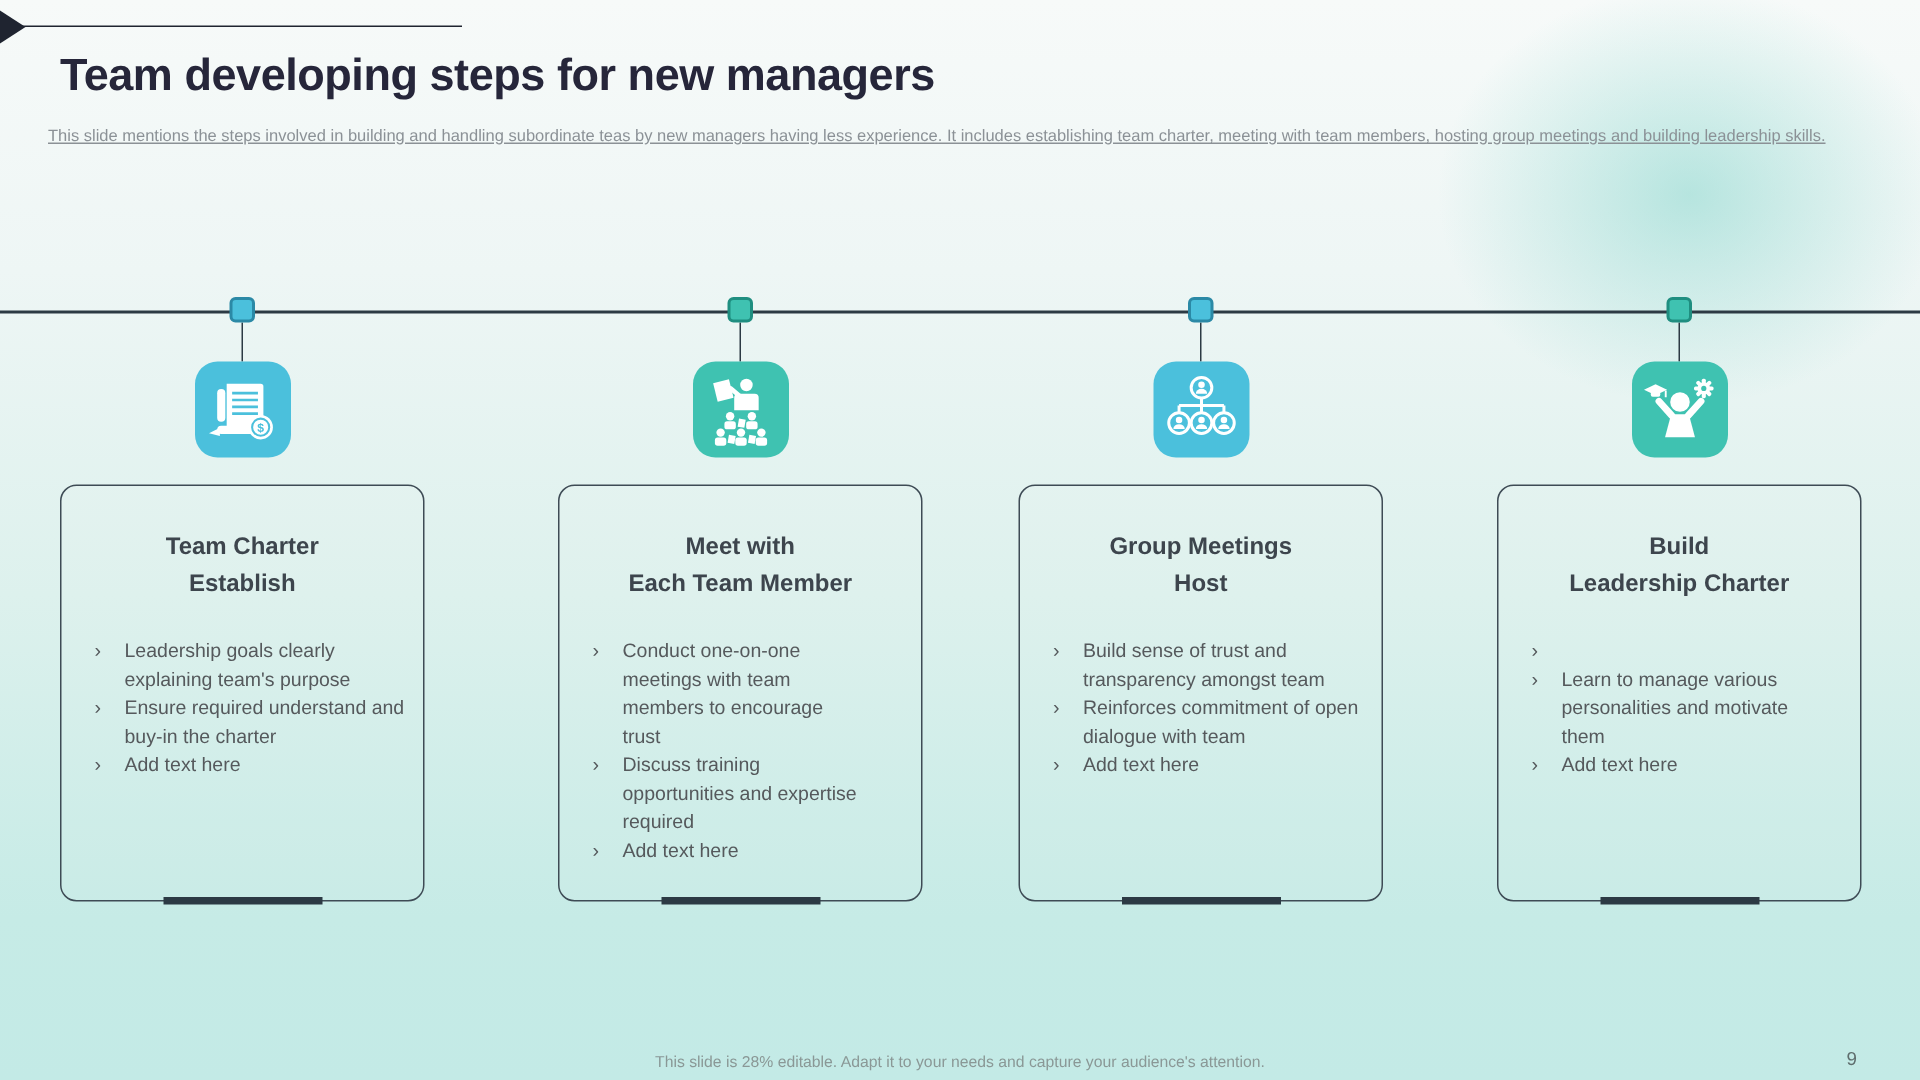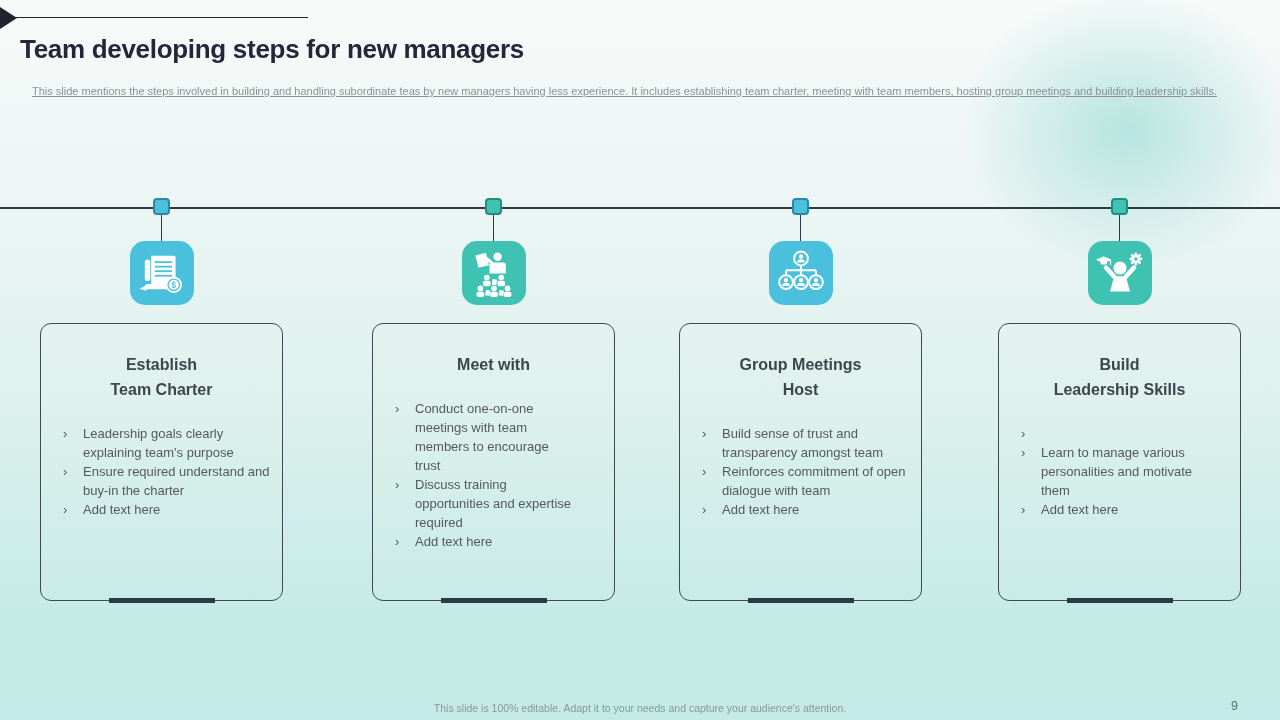--- a/index.html
+++ b/index.html
@@ -8,22 +8,22 @@
     position:relative;width:1280px;height:720px;overflow:hidden;
     background:
       radial-gradient(240px 200px at 88% 18%, rgba(111,206,195,0.45) 0%, rgba(111,206,195,0) 70%),
       linear-gradient(180deg,#f7faf9 0%,#eef6f5 25%,#ddf1ed 55%,#c6ebe6 85%,#c3eae6 100%);
   }
   
   .corner-triangle{position:absolute;left:0;top:7px;width:0;height:0;
     border-top:11px solid transparent;border-bottom:11px solid transparent;border-left:17px solid #1f2430;}
   .corner-line{position:absolute;left:10px;top:17px;width:298px;height:1px;background:#1f2430;}
 
-  .page-title{position:absolute;left:20px;top:34px;width:900px;
-    font-size:26px;font-weight:700;color:#26263a;letter-spacing:-0.3px;}
+  .page-title{position:absolute;left:40px;top:34px;width:900px;
+    font-size:30px;font-weight:700;color:#26263a;letter-spacing:-0.3px;}
   .page-subtitle{position:absolute;left:32px;top:84px;width:1204px;
     font-size:11px;line-height:1.45;color:#8b9196;text-decoration:underline;}
 
   
   .timeline-line{position:absolute;left:0;top:207px;width:1280px;height:1.5px;background:#2c3a44;}
 
   .step{position:absolute;top:198px;width:243px;display:flex;flex-direction:column;align-items:center;}
   .step1{left:40px;} .step2{left:372px;} .step3{left:679px;} .step4{left:998px;}
 
   .marker{width:13px;height:13px;border-radius:4px;border:2px solid;z-index:2;}
@@ -81,22 +81,22 @@
         </g>
         <rect x="13" y="44" width="27" height="6" rx="3" fill="#fff"></rect>
         <polygon points="7,49.5 15,45.5 15,51.5" fill="#fff"></polygon>
         <circle cx="45" cy="45" r="9" fill="#fff"></circle>
         <circle cx="45" cy="45" r="6.3" fill="none" stroke="#4bc0dc" stroke-width="1.5"></circle>
         <text x="45" y="48.6" font-size="9" fill="#4bc0dc" text-anchor="middle" font-family="Liberation Sans, sans-serif" font-weight="bold">$</text>
       </svg>
     </div>
     <div class="card">
       <div class="card-title">
+        <div>Team Charter</div>
         <div>Establish</div>
-        <div>Team Charter</div>
       </div>
       <div class="card-bullets">
         <div class="bullet">
           <span class="bullet-glyph">›</span>
           <span class="bullet-text">Leadership goals clearly explaining team's purpose</span>
         </div>
         <div class="bullet">
           <span class="bullet-glyph">›</span>
           <span class="bullet-text">Ensure required understand and buy-in the charter</span>
         </div>
@@ -131,20 +131,21 @@
           <circle cx="47" cy="49" r="3.1"></circle>
             <rect x="42.8" y="52.6" width="8.4" height="6" rx="2"></rect>
           <rect x="22.6" y="51" width="5" height="6" transform="rotate(10 25 54)"></rect>
           <rect x="37.6" y="51" width="5" height="6" transform="rotate(10 40 54)"></rect>
         </g>
       </svg>
     </div>
     <div class="card">
       <div class="card-title">
         <div>Meet with</div>
+        <div>Each Team Member</div>
       </div>
       <div class="card-bullets">
         <div class="bullet">
           <span class="bullet-glyph">›</span>
           <span class="bullet-text">Conduct one-on-one meetings with team members to encourage trust</span>
         </div>
         <div class="bullet">
           <span class="bullet-glyph">›</span>
           <span class="bullet-text">Discuss training opportunities and expertise required</span>
         </div>
@@ -224,35 +225,35 @@
             <rect x="-1.5" y="-7.2" width="3" height="14.4" rx="1.2" transform="rotate(135)"></rect>
             <circle r="4.6"></circle>
             <circle r="1.9" fill="#3fc2b1"></circle>
           </g>
         </g>
       </svg>
     </div>
     <div class="card">
       <div class="card-title">
         <div>Build</div>
-        <div>Leadership Skills</div>
+        <div>Leadership Charter</div>
       </div>
       <div class="card-bullets">
         <div class="bullet">
           <span class="bullet-glyph">›</span>
         </div>
         <div class="bullet">
           <span class="bullet-glyph">›</span>
           <span class="bullet-text">Learn to manage various personalities and motivate them</span>
         </div>
         <div class="bullet">
           <span class="bullet-glyph">›</span>
           <span class="bullet-text">Add text here</span>
         </div>
       </div>
       <div class="card-underline"></div>
     </div>
   </div>
 
-  <div class="footer-note">This slide is 100% editable.  Adapt it to your needs and capture your audience's attention.</div>
+  <div class="footer-note">This slide is 28% editable.  Adapt it to your needs and capture your audience's attention.</div>
   <div class="page-number">9</div>
 
 </div>
 
 </body></html>

